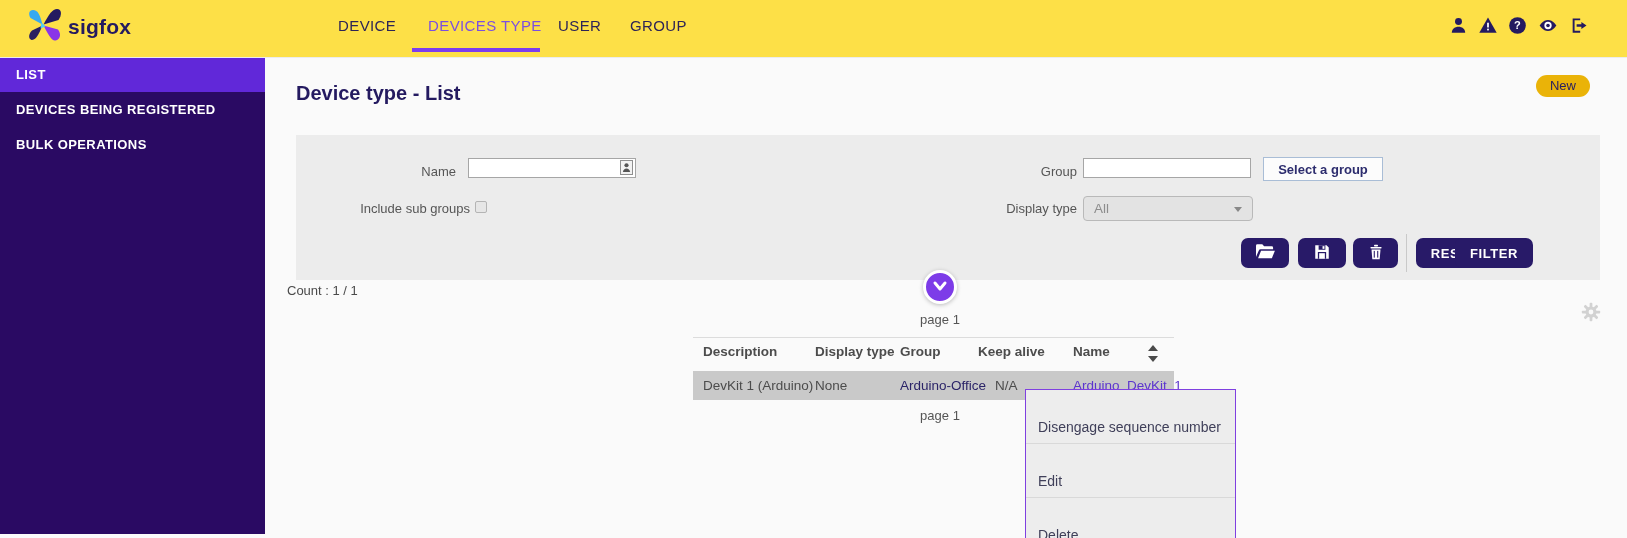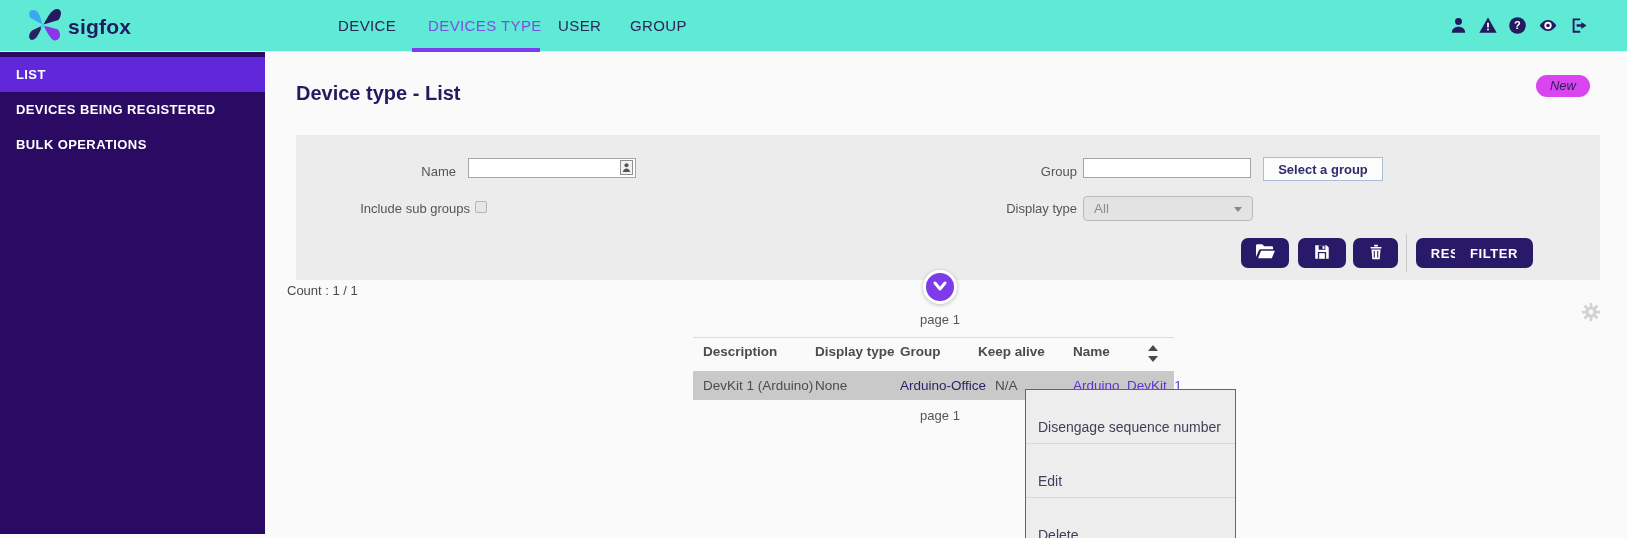--- a/index.html
+++ b/index.html
@@ -1,42 +1,42 @@
 <!DOCTYPE html>
 <html><head>
 <meta charset="utf-8">
 <style>
   html,body{margin:0;padding:0;background:#fff;}
   *{box-sizing:border-box;}
   .app{position:relative;width:1627px;height:538px;background:#fafafa;
        font-family:"Liberation Sans",sans-serif;overflow:hidden;}
 
   
-  .topbar{position:absolute;left:0;top:0;width:1627px;height:52px;background:#5eead4;
+  .topbar{position:absolute;left:0;top:0;width:1627px;height:58px;background:#fde047;
           border-bottom:1px solid #ececec;z-index:6;}
   .brand{position:absolute;left:26px;top:7px;display:flex;align-items:center;gap:6px;}
   .brand-text{font-size:21px;font-weight:bold;color:#241a60;letter-spacing:.2px;}
   .nav-item{position:absolute;top:0;height:52px;line-height:52px;font-size:15px;
             color:#2d2456;letter-spacing:.4px;cursor:pointer;}
   .nav-item.active{color:#7b4fe0;}
   .nav-underline{position:absolute;left:412px;top:48px;width:128px;height:4px;background:#7c3ded;}
   .top-icons{position:absolute;right:38px;top:16px;display:flex;gap:10px;align-items:center;}
   .top-icons svg{display:block;}
 
   
   .sidebar{position:absolute;left:0;top:52px;width:265px;height:482px;background:#2a0a63;
            padding-top:5px;z-index:5;}
   .side-item{height:35px;line-height:35px;padding-left:16px;font-size:13px;font-weight:700;
              letter-spacing:.4px;color:#fff;cursor:pointer;white-space:nowrap;}
   .side-item.active{background:#6128d9;}
 
   
   .page-title{position:absolute;left:296px;top:69px;font-size:20px;font-weight:bold;color:#241a60;}
   .new-btn{position:absolute;right:37px;top:75px;height:22px;line-height:22px;padding:0 14px;
-           border-radius:11px;background:#d946ef;font-size:13px;color:#2a2060;border:none;cursor:pointer;font-style:italic;}
+           border-radius:11px;background:#eab308;font-size:13px;color:#2a2060;border:none;cursor:pointer;}
 
   
   .panel{position:absolute;left:296px;top:135px;width:1304px;height:145px;background:#ececec;}
   .f-label{position:absolute;font-size:13px;color:#565656;text-align:right;}
   .f-input{position:absolute;height:20px;border:1px solid #a6a6a6;background:#fff;
            font-size:13px;padding:0 18px 0 5px;color:#333;}
   .autofill-ic{position:absolute;width:13px;height:15px;border:1px solid #8f8f8f;background:#f2f2f2;
                display:flex;align-items:center;justify-content:center;}
   .checkbox{position:absolute;width:12px;height:12px;background:#e6e6e6;border:1px solid #b4b4b4;
             border-radius:2px;cursor:pointer;}

